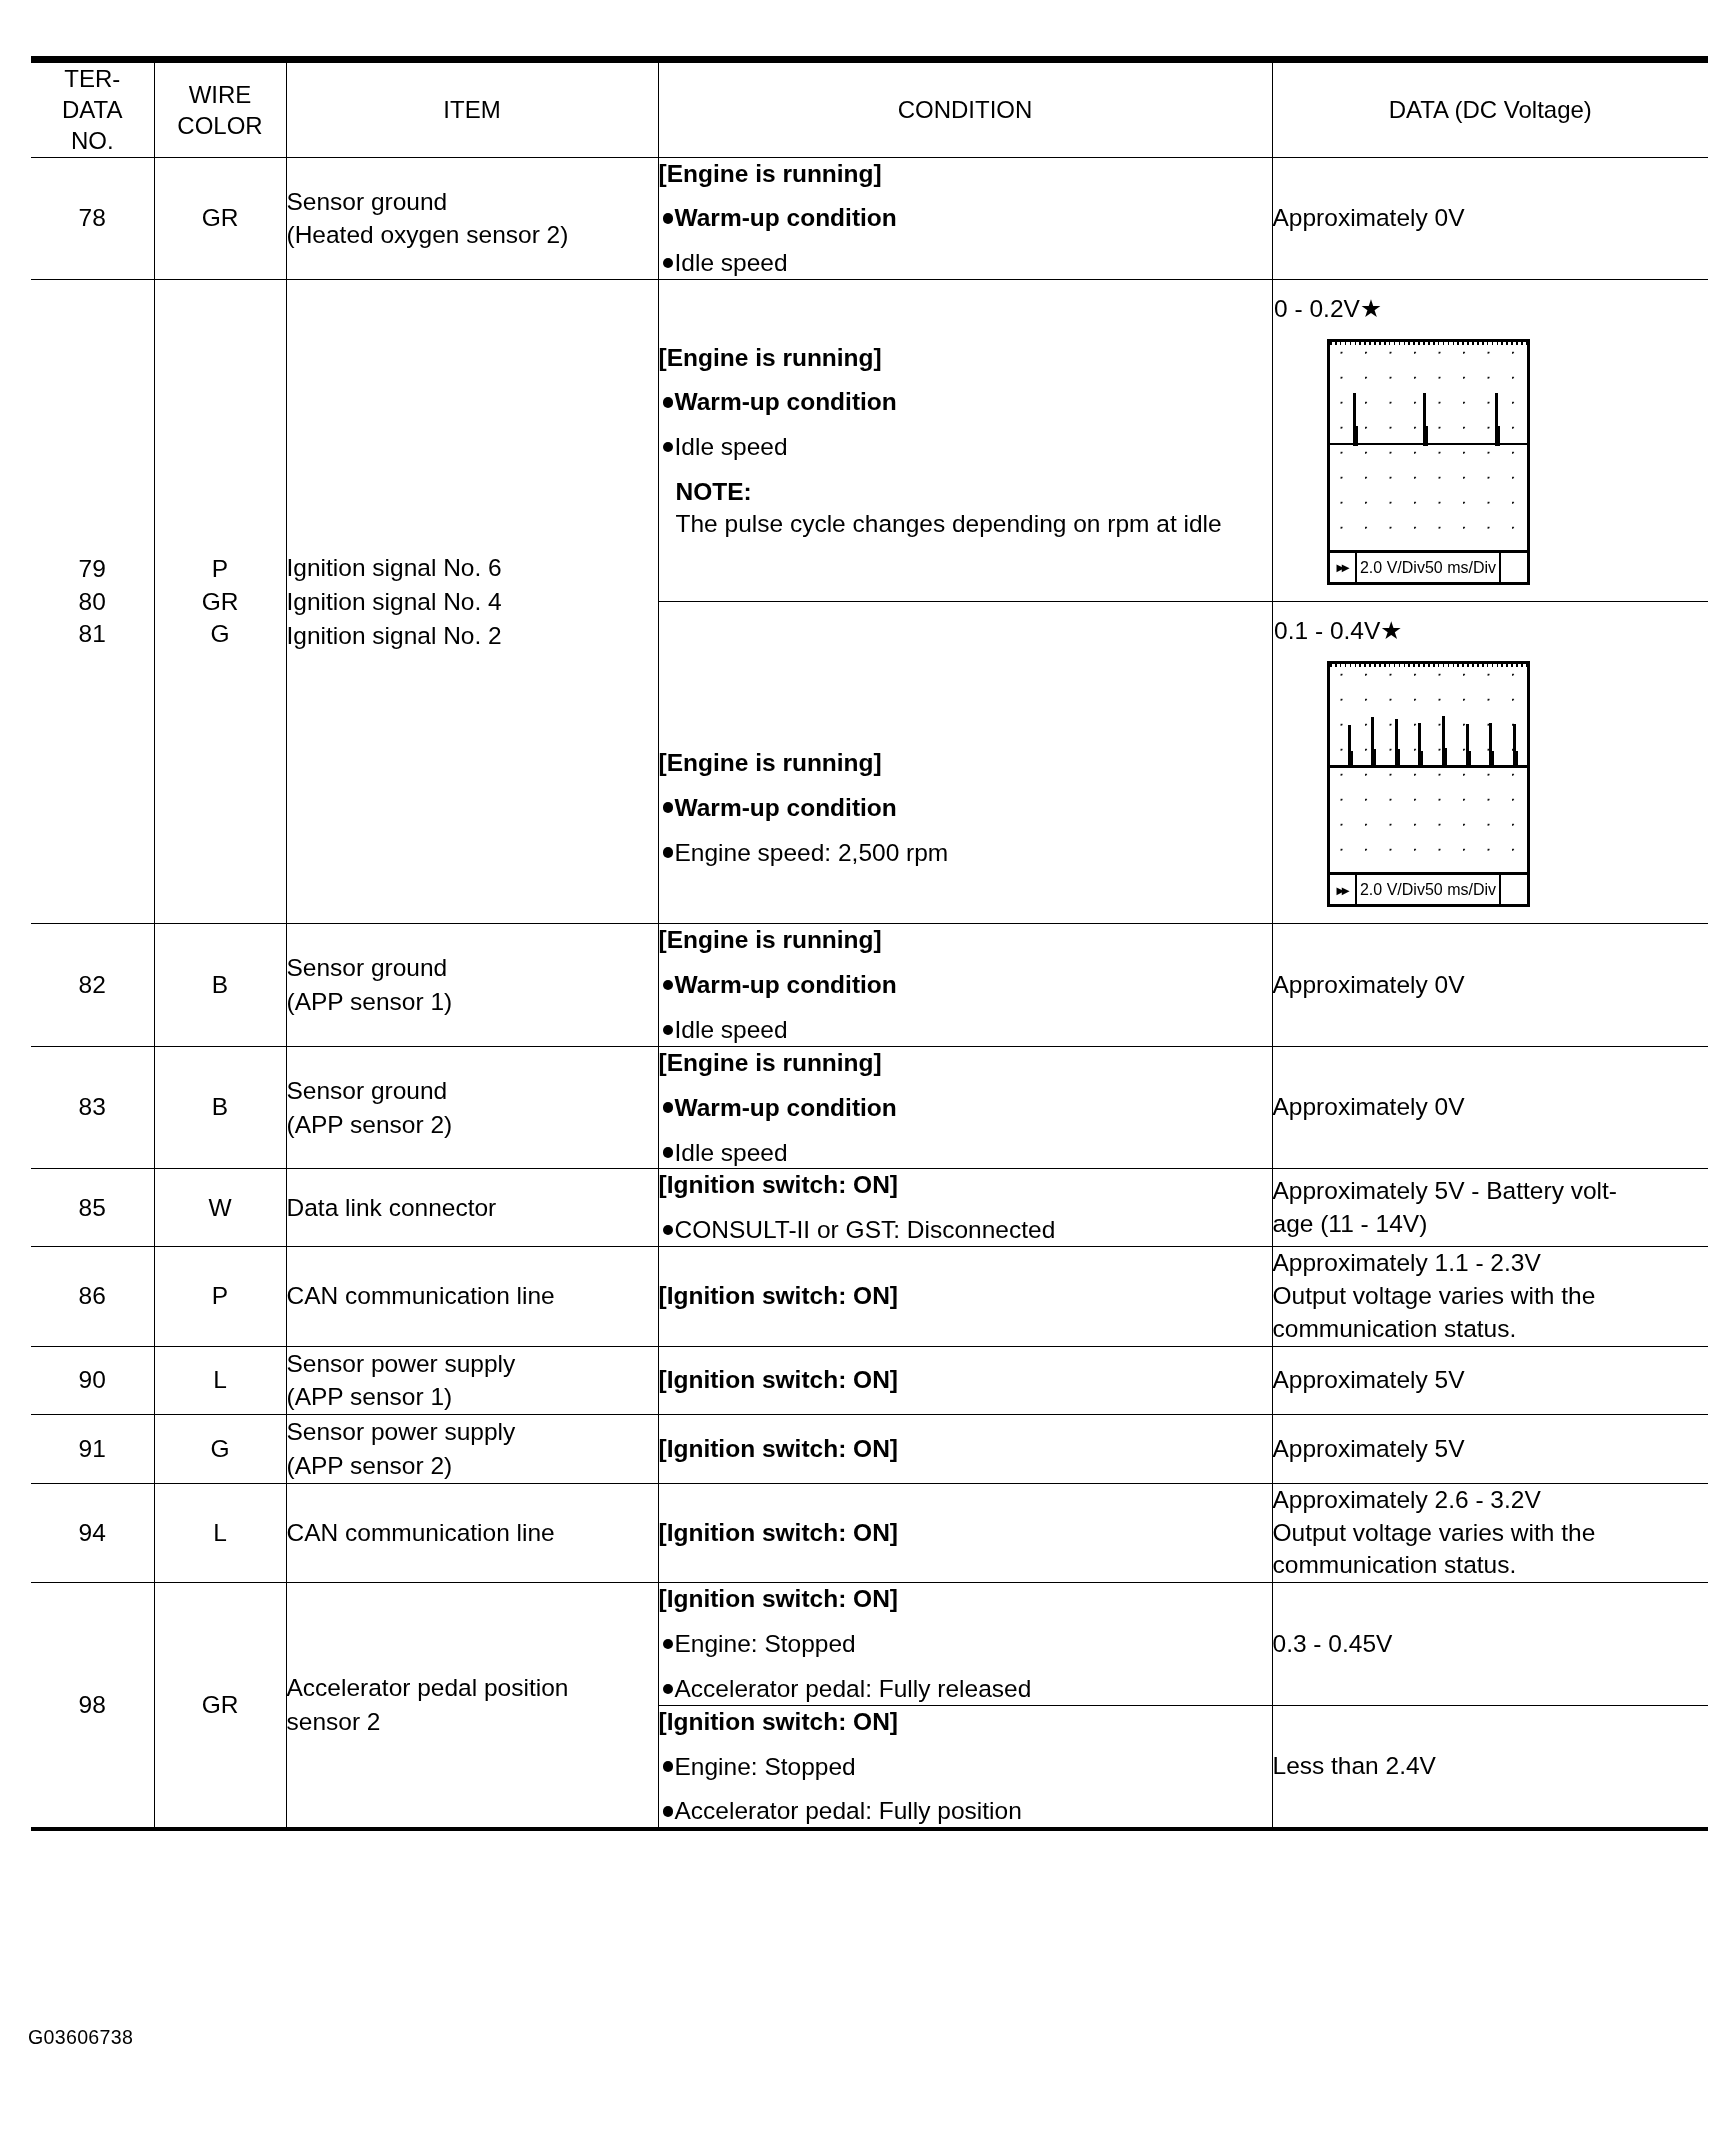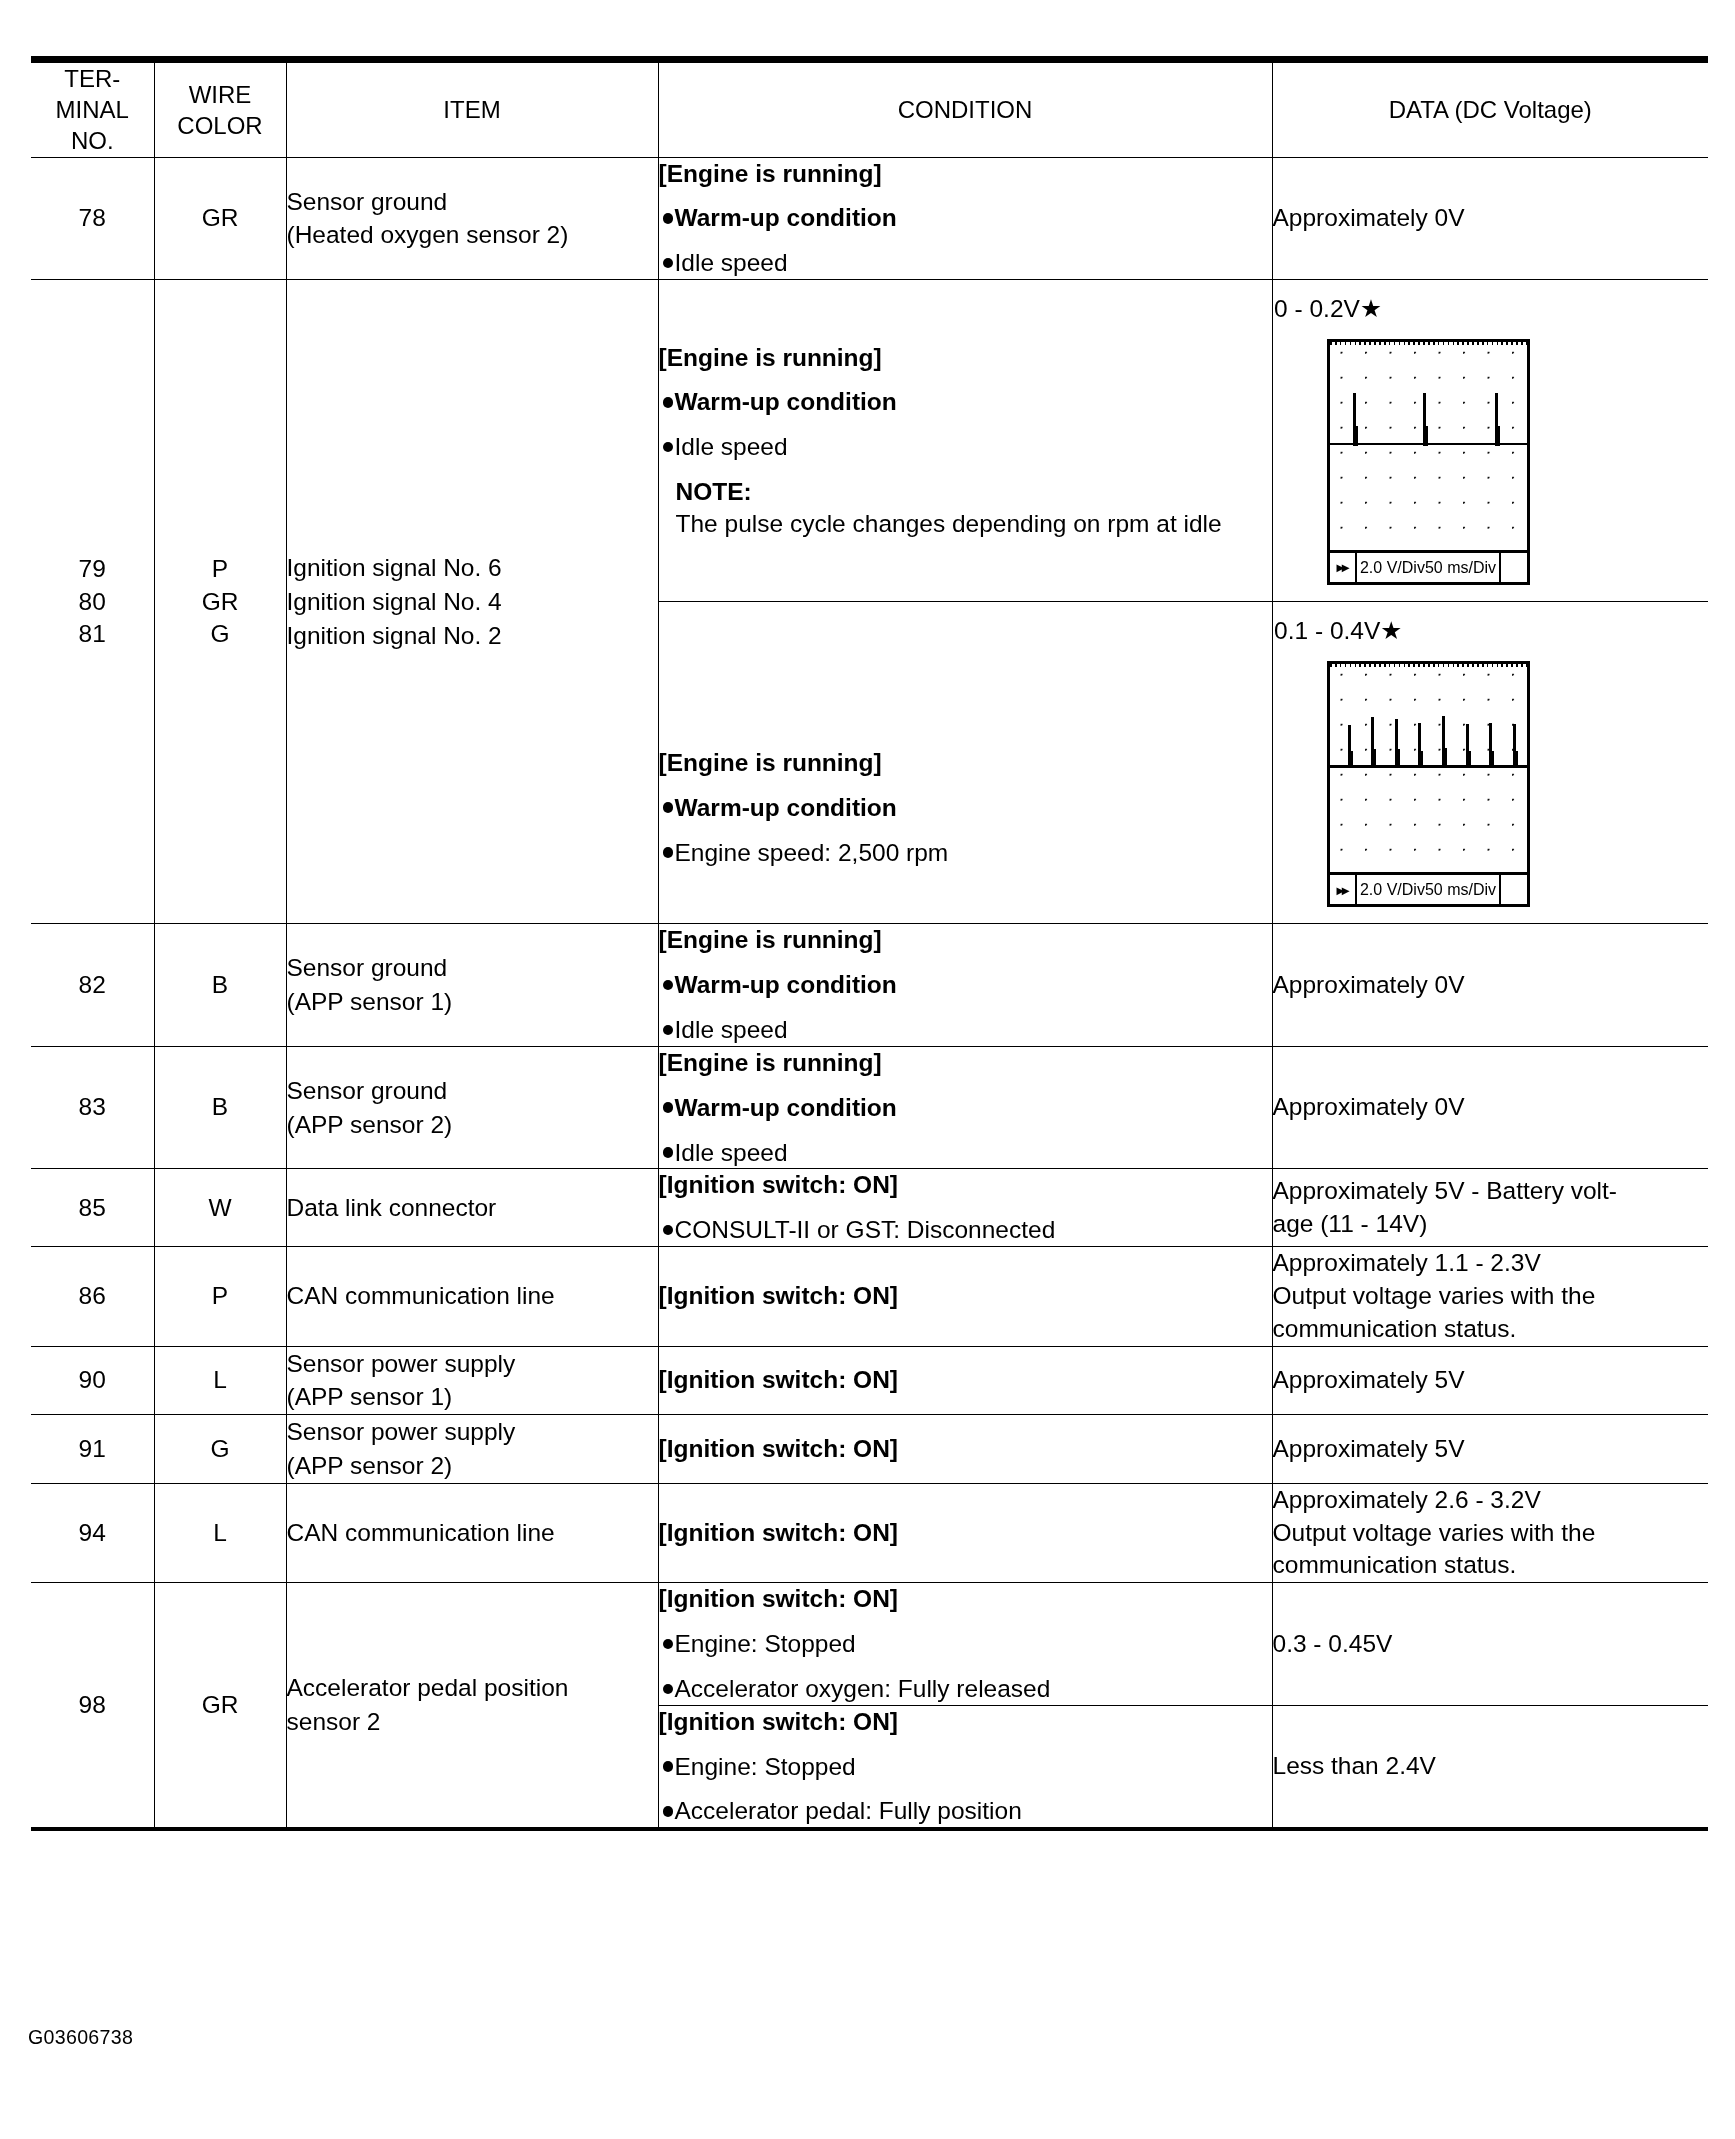--- a/index.html
+++ b/index.html
@@ -189,21 +189,21 @@
           <col class="c-wire">
           <col class="c-item">
           <col class="c-cond">
           <col class="c-data">
     </colgroup>
 
     <thead>
       <tr class="thick-top thin-bot">
         <th>
           <span>TER-</span><br>
-          <span>MINAL</span><br>
+          <span>DATA</span><br>
           <span>NO.</span>
         </th>
         <th>
           <span>WIRE</span><br>
           <span>COLOR</span>
         </th>
         <th>ITEM</th>
         <th>CONDITION</th>
         <th>DATA (DC Voltage)</th>
       </tr>
@@ -442,21 +442,21 @@
         <td class="term" rowspan="2">98</td>
         <td class="wire" rowspan="2">GR</td>
         <td class="item" rowspan="2">
           <div>Accelerator pedal position</div>
           <div>sensor 2</div>
         </td>
         <td class="cond thin-bot">
           <p class="cond-head">[Ignition switch: ON]</p>
           <ul class="bul">
             <li>Engine: Stopped</li>
-            <li>Accelerator oxygen: Fully released</li>
+            <li>Accelerator pedal: Fully released</li>
           </ul>
         </td>
         <td class="data thin-bot">
           <p class="dataline">0.3 - 0.45V</p>
         </td>
       </tr>
       <tr class="thick-bot">
         <td class="cond">
           <p class="cond-head">[Ignition switch: ON]</p>
           <ul class="bul">

